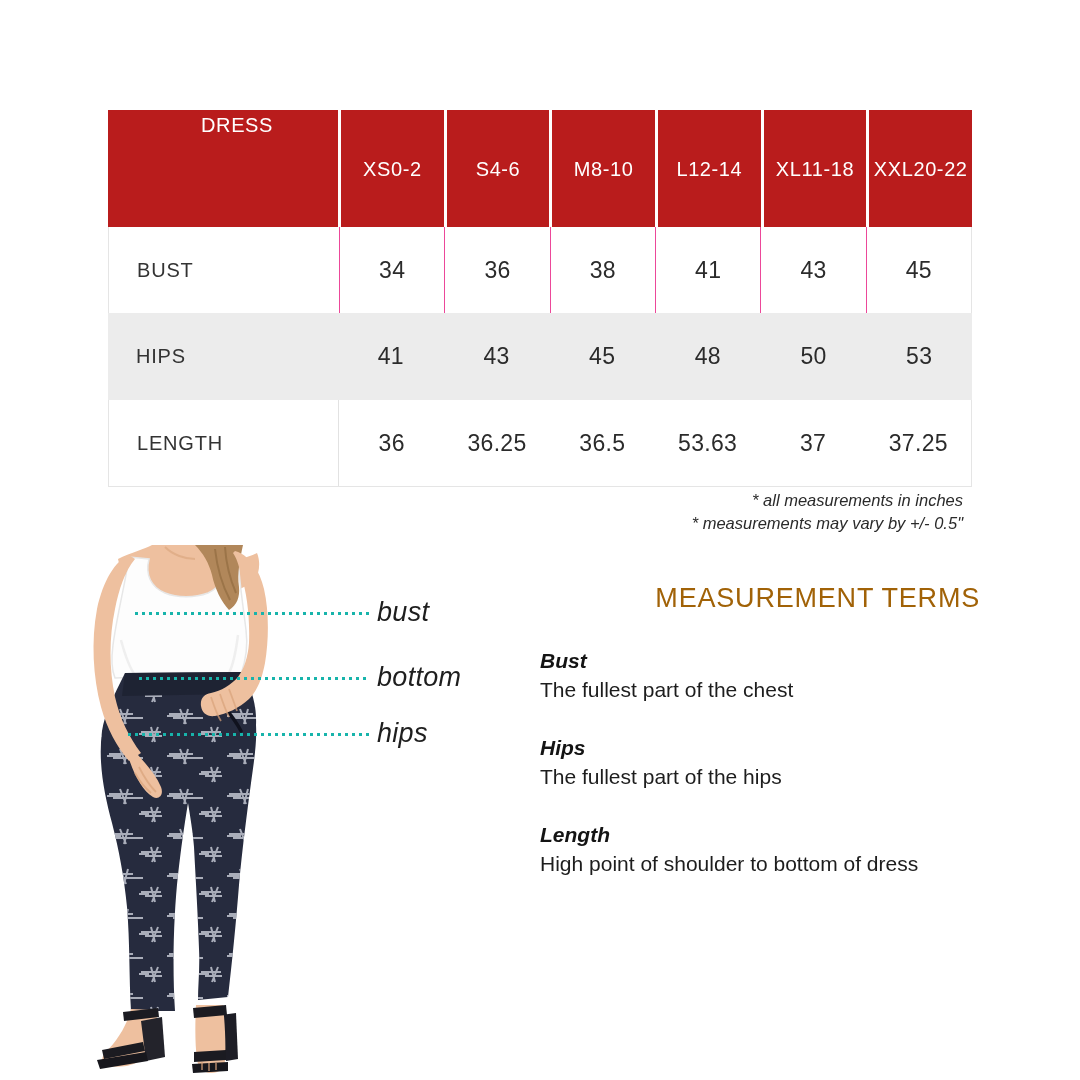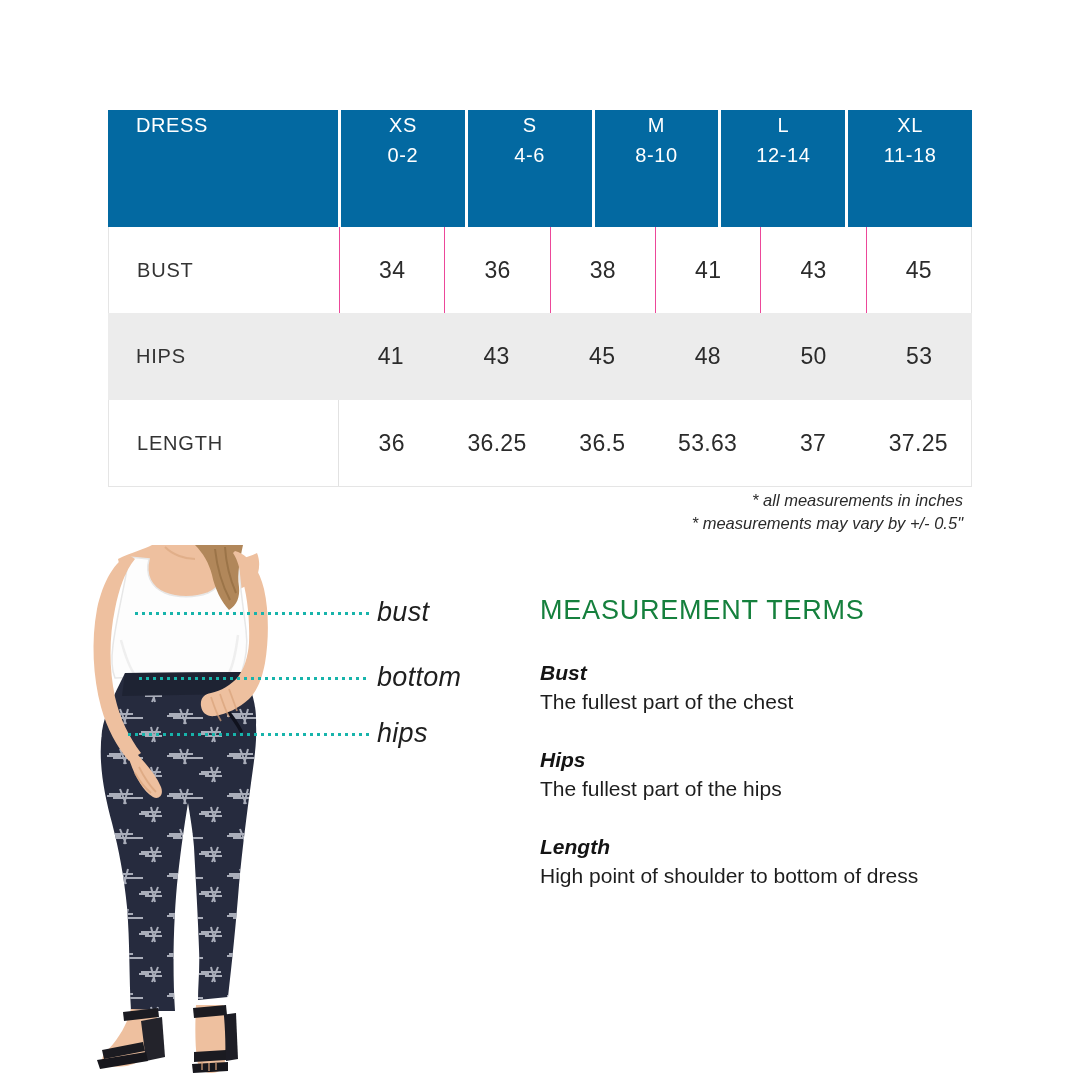--- a/index.html
+++ b/index.html
@@ -4,21 +4,21 @@
 <style>
   html,body{margin:0;padding:0;background:#ffffff;}
   .canvas{
     position:relative;width:1080px;height:1080px;background:#ffffff;
     font-family:"Liberation Sans", sans-serif;color:#2d2d2d;overflow:hidden;
   }
 
   
   .size-table{position:absolute;left:108px;top:110px;width:864px;}
   .thead{display:flex;height:117px;background:transparent;}
-  .th{background:#0369a1;color:#ffffff;display:flex;flex-direction:column;}
+  .th{background:#b91c1c;color:#ffffff;display:flex;flex-direction:row;justify-content:center;}
   .th.label-col{width:230px;padding-left:28px;box-sizing:border-box;align-items:flex-start;}
   .th.size-col{flex:1;border-left:3px solid #ffffff;align-items:center;text-align:center;}
   .th .hline{font-size:20px;line-height:31px;letter-spacing:0.6px;font-weight:400;}
   .th .sz,.th .rg{font-size:20px;line-height:30px;letter-spacing:0.6px;font-weight:400;}
 
   .trow{display:flex;box-sizing:border-box;}
   .trow .cell{display:flex;align-items:center;box-sizing:border-box;}
   .trow .cell.label-col{width:230px;padding-left:28px;font-size:20px;letter-spacing:0.8px;color:#333333;}
   .trow .cell.val{flex:1;justify-content:center;font-size:23px;color:#2b2b2b;letter-spacing:0.3px;}
   .row-bust{height:86px;background:#ffffff;border-left:1px solid #e5e5e5;border-right:1px solid #e5e5e5;}
@@ -39,21 +39,21 @@
   .dl-bust{left:134px;top:611px;width:236px;}
   .dl-waist{left:138px;top:676px;width:232px;}
   .dl-hips{left:127px;top:732px;width:243px;}
   .mlabel{position:absolute;font-style:italic;font-size:27px;color:#1e1e1e;letter-spacing:0.3px;}
   .ml-bust{left:377px;top:597px;}
   .ml-waist{left:377px;top:662px;}
   .ml-hips{left:377px;top:718px;}
 
   
   .terms{position:absolute;left:540px;top:583px;width:440px;}
-  .terms-heading{color:#15803d;font-size:27px;letter-spacing:0.8px;font-weight:400;margin:12px 0 34px 0;}
+  .terms-heading{color:#a16207;font-size:27px;letter-spacing:0.8px;font-weight:400;margin:0 0 34px 0;text-align:right;}
   .term-item{margin-bottom:32px;}
   .term-name{font-size:21px;font-weight:bold;font-style:italic;color:#141414;line-height:26px;margin-bottom:3px;}
   .term-def{font-size:21px;color:#1d1d1d;line-height:26px;}
 </style>
 </head>
 <body>
 
 <div class="canvas">
 
   <div class="size-table">
@@ -73,20 +73,24 @@
         <span class="sz">M</span>
         <span class="rg">8-10</span>
       </div>
       <div class="th size-col">
         <span class="sz">L</span>
         <span class="rg">12-14</span>
       </div>
       <div class="th size-col">
         <span class="sz">XL</span>
         <span class="rg">11-18</span>
+      </div>
+      <div class="th size-col">
+        <span class="sz">XXL</span>
+        <span class="rg">20-22</span>
       </div>
     </div>
 
     <div class="trow row-bust">
       <div class="cell label-col">BUST</div>
       <div class="cell val">34</div>
       <div class="cell val">36</div>
       <div class="cell val">38</div>
       <div class="cell val">41</div>
       <div class="cell val">43</div>

